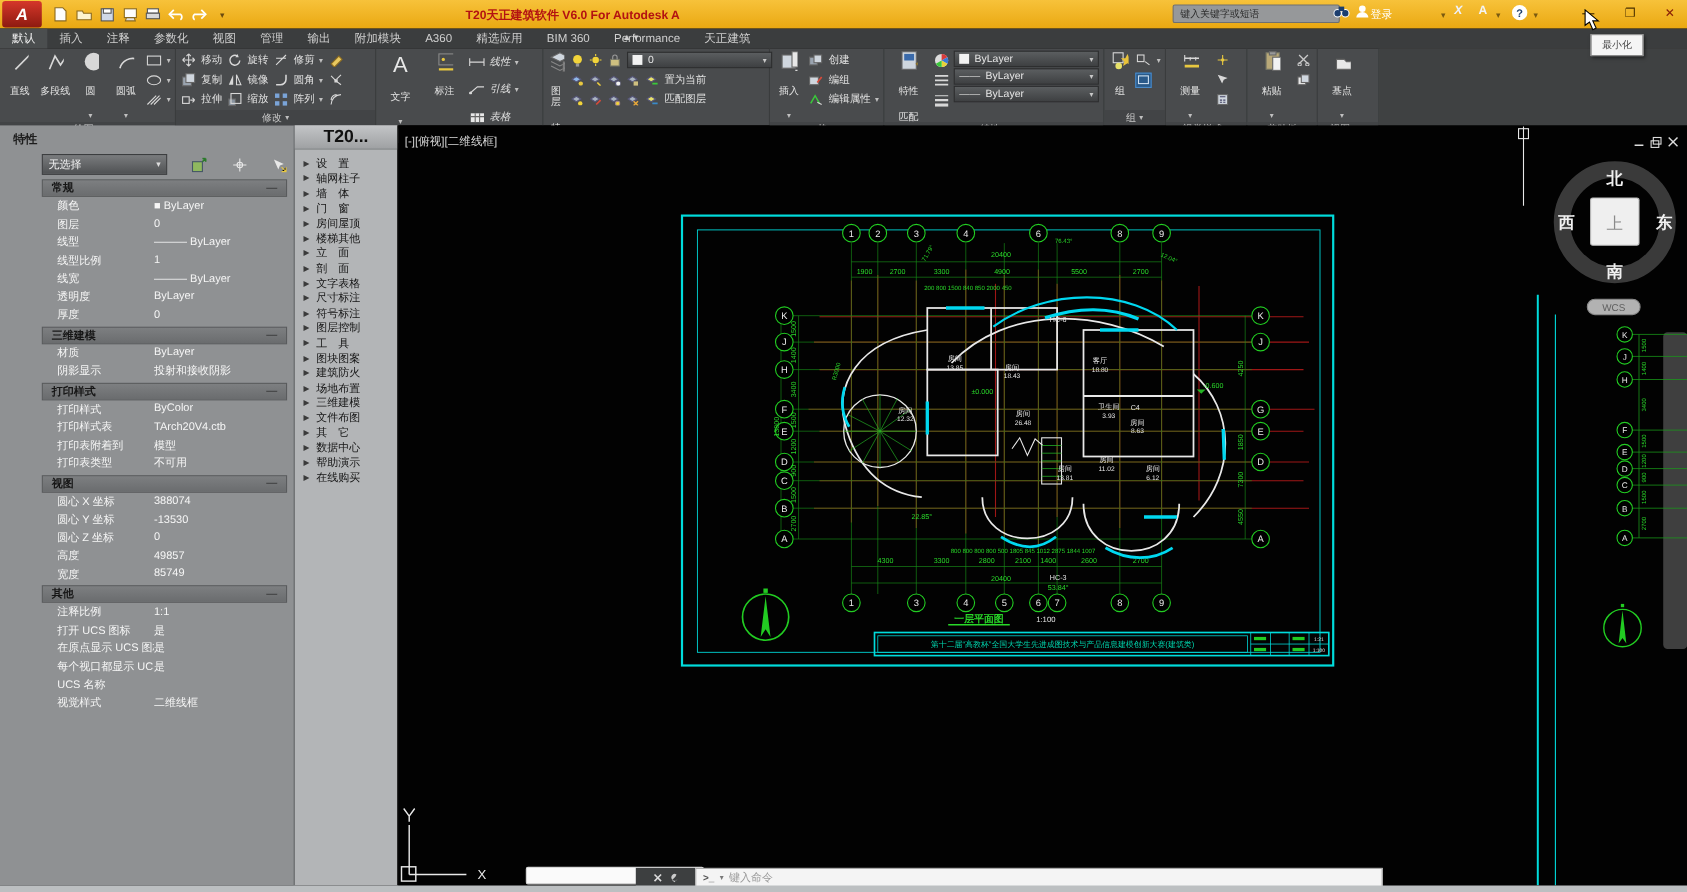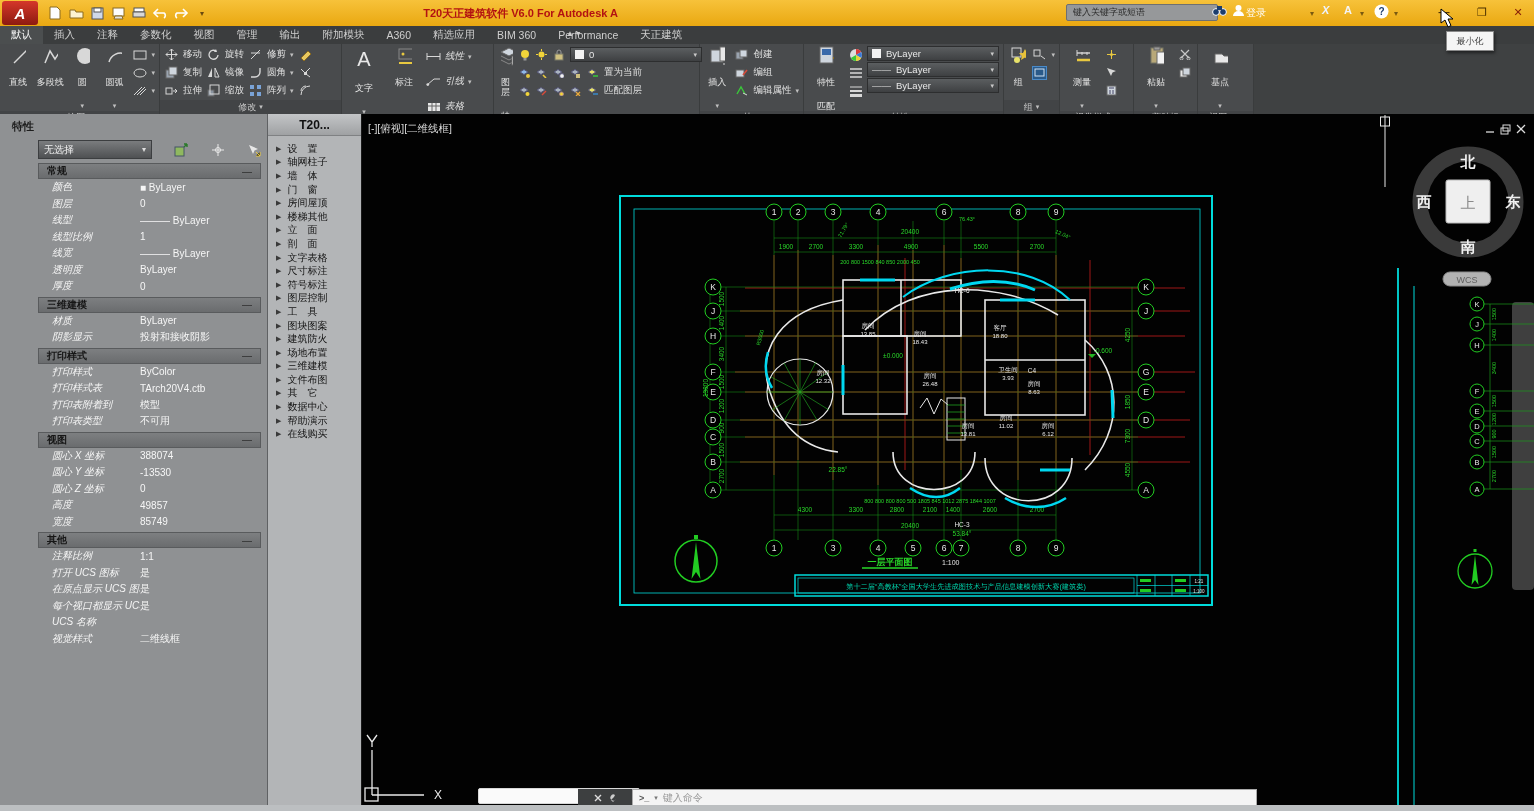--- a/index.html
+++ b/index.html
@@ -65,28 +65,28 @@
   #selfield { width:160px; height:19px; background:linear-gradient(#7a7c7e,#4f5153);
     border:1px solid #3c3e40; color:#f2f2f2; font-size:10px; display:flex; align-items:center;
     padding:0 5px; }
   #selfield .fcar { margin-left:auto; color:#ddd; font-size:8px; }
   .palico { width:17px; height:16px; display:flex; align-items:center; justify-content:center; }
   .psec { margin:0 6px 2px 38px; }
   .pshead { height:16px; background:linear-gradient(#7d7f81,#6a6c6e); border:1px solid #595b5d;
     color:#161616; font-size:10px; font-weight:bold; display:flex; align-items:center; padding:0 8px; }
   .pshead .min { margin-left:auto; color:#2c2c2c; font-weight:normal; }
   .prow { height:16.5px; display:flex; align-items:center; font-size:10px; color:#f6f6f6; }
-  .prow .plab { width:102px; padding-left:14px; white-space:nowrap; overflow:hidden;font-style:italic; }
+  .prow .plab { width:102px; padding-left:14px; white-space:nowrap; overflow:hidden; }
   .prow .pval { flex:1; white-space:nowrap; overflow:hidden; }
 
   
   #t20 { position:absolute; left:268px; top:114px; width:94px; height:691px; background:#b3b5b7;
     border-right:1px solid #1a1a1a; }
   #t20 .ttitle { height:22px; background:linear-gradient(#c3c5c7,#9fa1a3); border-bottom:1px solid #7f8183;
-    color:#111; font-size:12px; font-weight:bold; display:flex; align-items:center; justify-content:center; }
+    color:#111; font-size:16px; font-weight:bold; display:flex; align-items:center; justify-content:center; }
   .titem { height:13.6px; display:flex; align-items:center; font-size:10px; color:#141414; padding-left:8px; gap:6px; white-space:nowrap; }
   .titem .arr { color:#3a3a3a; font-size:7px; }
 
   
   #canvas { position:absolute; left:362px; top:114px; width:1172px; height:691px; background:#020202;padding-left:30px; }
   #cadsvg { position:absolute; left:0; top:0; }
   #cmdbar { position:absolute; left:216px; top:675px; width:679px; height:18px; display:flex; z-index:4; }
   #cmdhandle { width:54px; background:#3d3f40; display:flex; align-items:center; justify-content:center; gap:5px; }
   #cmdinput { flex:1; background:#f4f4f4; border:1px solid #a9a9a9; display:flex; align-items:center;
     padding:0 6px; gap:5px; font-size:10px; color:#999; }

